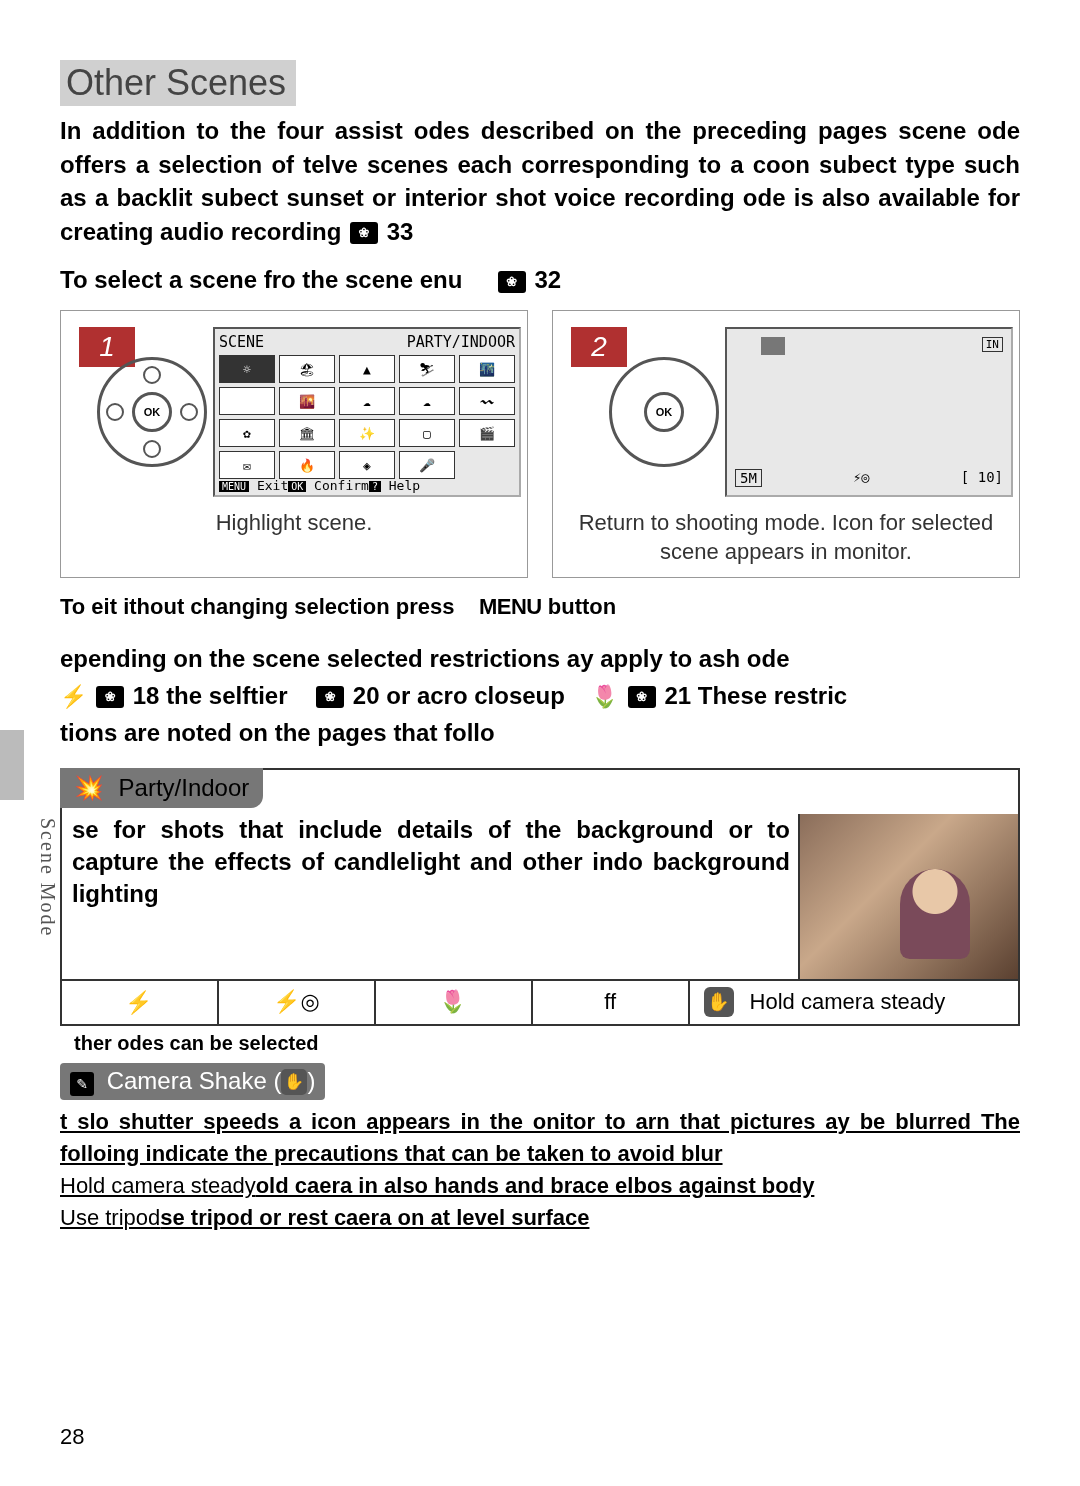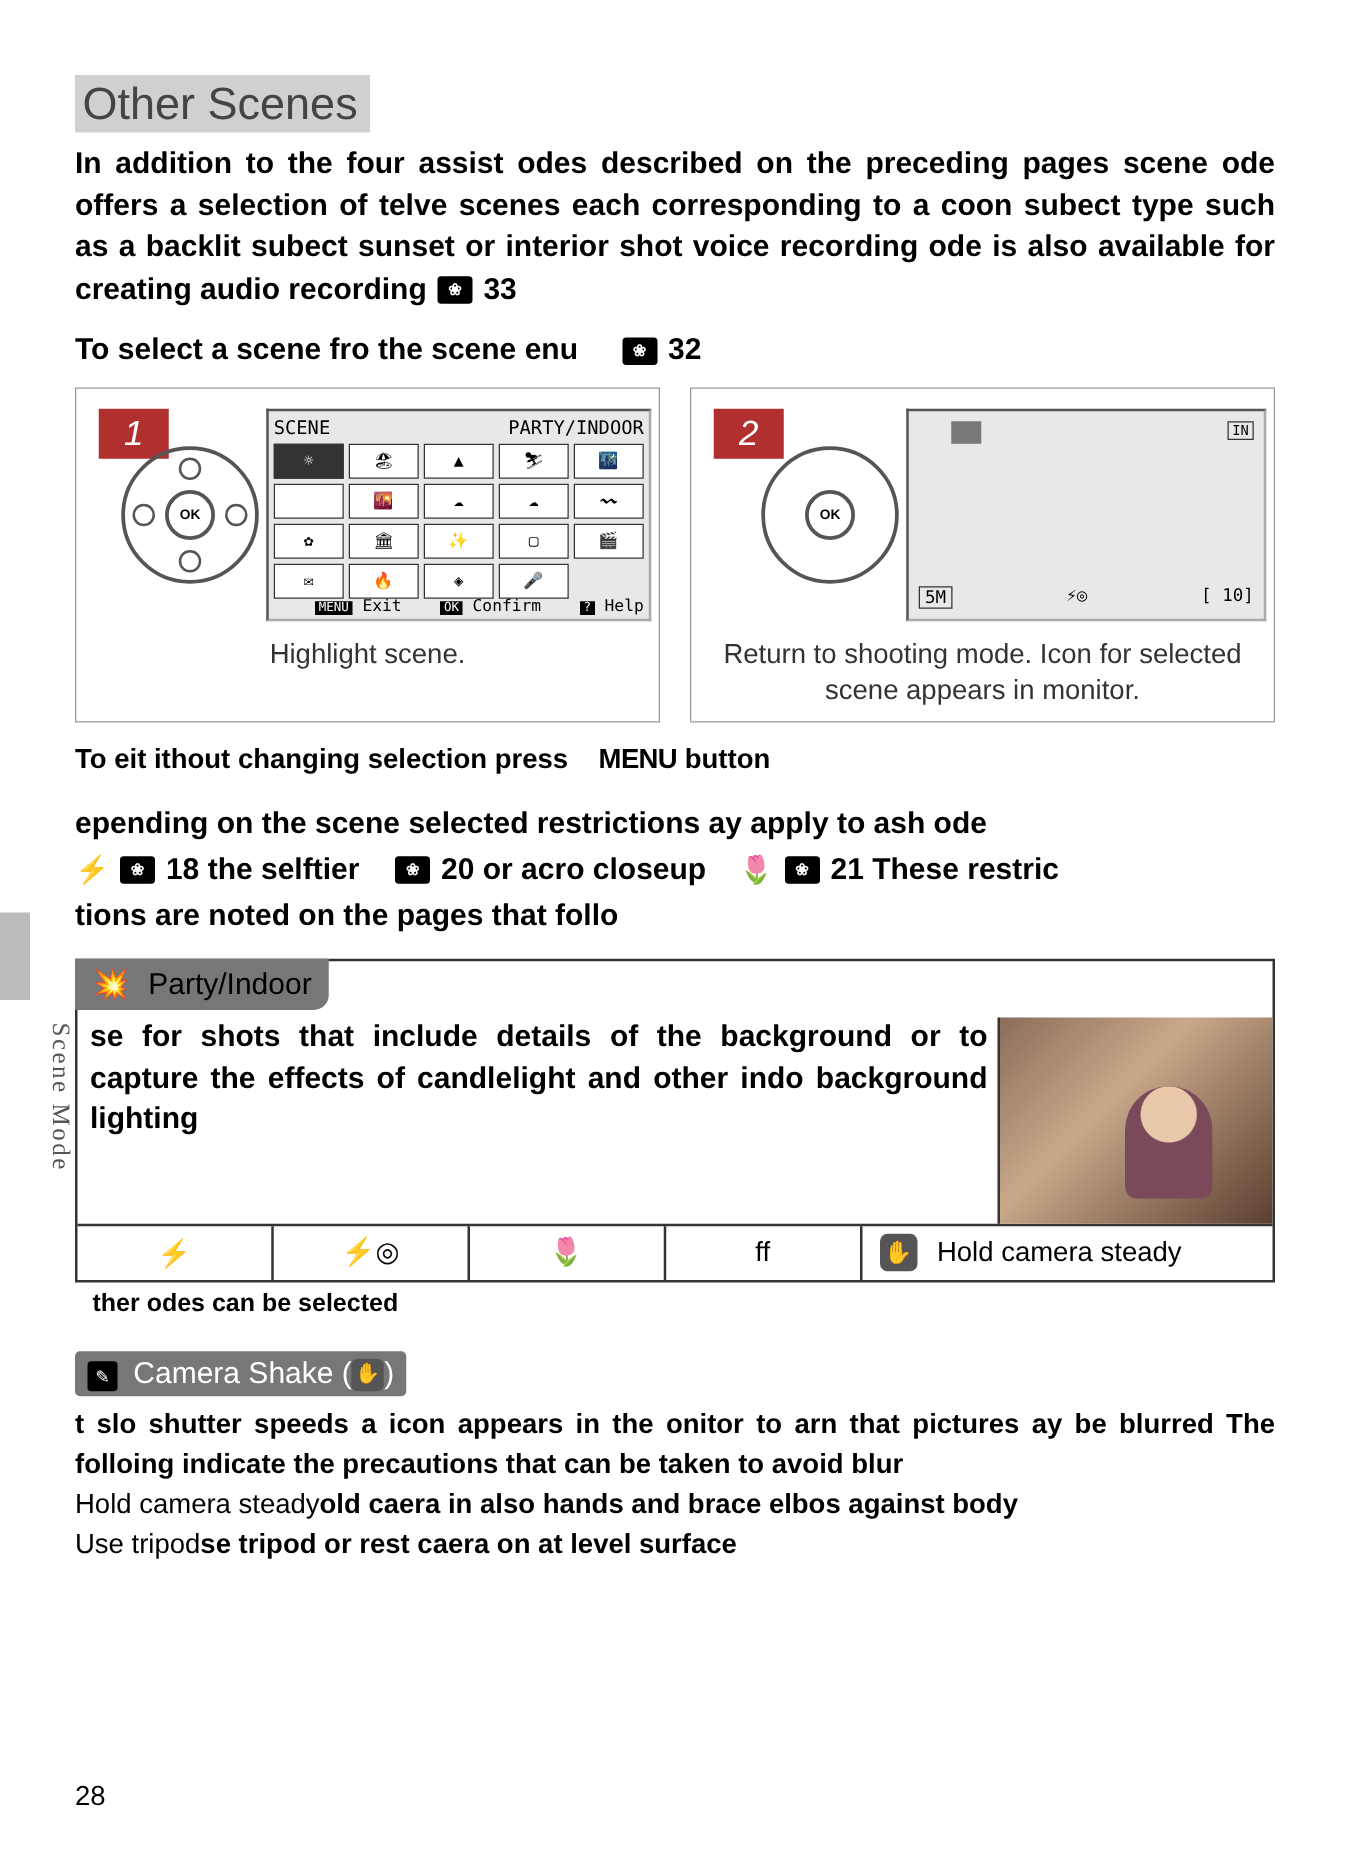--- a/index.html
+++ b/index.html
@@ -137,23 +137,21 @@
     font-size: 13px;
     text-align: center;
     line-height: 28px;
     overflow: hidden;
   }
   .icon-grid .cell.sel { background: #333; color: #fff; }
   .screen-footer {
     position: absolute;
     bottom: 2px; left: 4px; right: 4px;
     display: flex;
-    justify-content: space-between;
     font-size: 13px;
-    margin-left: 33px;
   }
   .screen-footer .mbtn { background:#000; color:#fff; padding:0 3px; font-size:10px;}
   .screen2-inner {
     position: relative;
     height: 100%;
   }
   .screen2-inner .badge-in {
     position: absolute; top: 4px; right: 4px;
     border: 1px solid #333; font-size: 11px; padding: 0 3px;
   }
@@ -277,21 +275,22 @@
     position:absolute; left:14px; top:6px;
     width:30px; height:30px; background:#555; border-radius:6px;
   }
   .hold-icon::after { content:"✋"; color:#fff; font-size:18px; display:block; text-align:center; line-height:30px;}
   .foot-note {
     font-weight: 700;
     font-size: 20px;
     padding-left: 14px;
   }
   .shake-section {
-    margin-top: 26px;
+    margin-top: 8px;
+    text-decoration: underline;
   }
   .shake-header {
     background: #777;
     color: #fff;
     font-size: 24px;
     padding: 4px 10px;
     display: inline-block;
     border-radius: 4px;
   }
   .shake-header .pencil {

